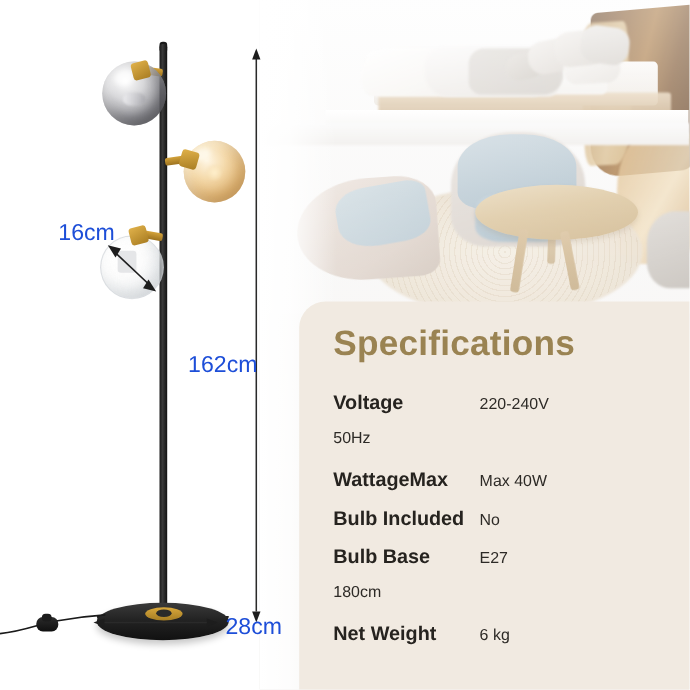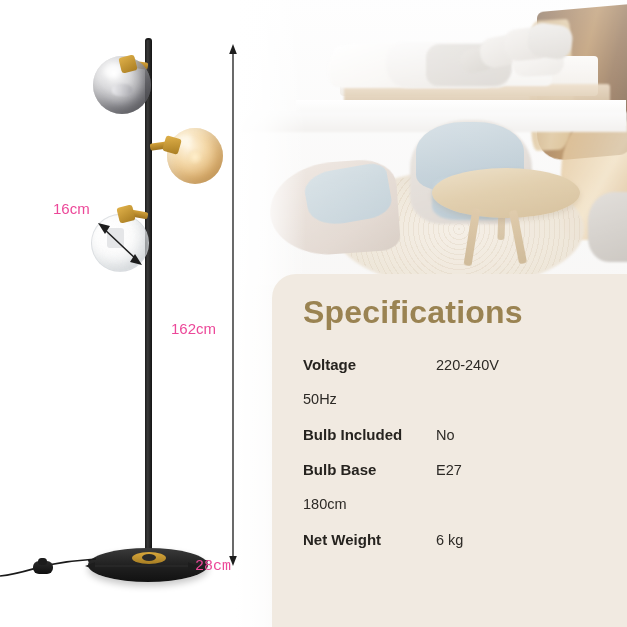--- a/index.html
+++ b/index.html
@@ -101,21 +101,21 @@
   .room-fade-l{position:absolute;left:0;top:0;width:70px;height:627px;
      background:linear-gradient(90deg,#ffffff 0%,rgba(255,255,255,.82) 40%,rgba(255,255,255,0) 100%);}
 
   
   .spec-panel{position:absolute;left:272px;top:274px;width:355px;height:365px;
      background:#f1eae1;border-top-left-radius:24px;}
   .spec-title{position:absolute;left:31px;top:20px;font-size:32px;font-weight:bold;
      color:#9a8352;letter-spacing:.2px;}
   .spec-table{position:absolute;left:31px;top:82px;width:300px;}
   .spec-row{display:flex;align-items:baseline;height:35px;}
-  .spec-label{width:133px;font-size:15px;font-weight:bold;color:#26231f;white-space:nowrap;}
+  .spec-label{width:133px;font-size:18px;font-weight:bold;color:#26231f;white-space:nowrap;}
   .spec-value{font-size:14.5px;font-weight:normal;color:#2d2a26;white-space:nowrap;}
 
   
   .lamp{position:absolute;left:0;top:0;width:250px;height:627px;}
   .pole{position:absolute;left:145px;top:40px;width:7px;height:520px;
      background:linear-gradient(90deg,#1b1b1b,#3a3a3a 40%,#121212);border-radius:3px;}
   .pole-top{position:absolute;left:145px;top:38px;width:7px;height:8px;background:#1a1a1a;border-radius:3px 3px 0 0;}
 
   .base-disc{position:absolute;left:88px;top:548px;width:120px;height:34px;border-radius:50%;
      background:linear-gradient(180deg,#3a3a3a 0%,#232323 45%,#111 100%);
@@ -161,24 +161,24 @@
      background:rgba(255,252,242,.7);filter:blur(2px);transform:rotate(-18deg);}
 
   .globe-clear{left:91px;top:214px;width:58px;height:58px;
      background:radial-gradient(circle at 36% 30%,rgba(255,255,255,.95) 0%,rgba(250,250,250,.70) 36%,rgba(232,234,236,.55) 68%,rgba(208,212,216,.62) 100%);
      box-shadow:inset -5px -6px 12px rgba(150,158,165,.30),inset 4px 4px 11px rgba(255,255,255,.85);
      border:1px solid rgba(196,202,208,.55);box-sizing:border-box;}
   .globe-clear-fil{position:absolute;left:107px;top:228px;width:17px;height:20px;border-radius:3px;
      background:rgba(222,224,226,.8);filter:blur(.7px);}
 
   
-  .dim-text{position:absolute;font-size:15px;color:#ec4899;font-family:"Liberation Sans",sans-serif;}
+  .dim-text{position:absolute;font-size:21px;color:#1d4ed8;font-family:"Liberation Sans",sans-serif;}
   .dim-162{left:171px;top:320px;}
   .dim-16{left:53px;top:200px;}
-  .dim-28{left:195px;top:558px;font-family:Liberation Mono, monospace;}
+  .dim-28{left:205px;top:558px;}
   .dim-svg{position:absolute;left:0;top:0;width:627px;height:627px;pointer-events:none;}
 </style>
 </head>
 <body>
 
 <div id="stage">
 
   <div class="room">
     <div class="room-wall"></div>
     <div class="room-floor"></div>
@@ -279,20 +279,24 @@
     <div class="spec-title">Specifications</div>
     <div class="spec-table">
       <div class="spec-row">
         <div class="spec-label">Voltage</div>
         <div class="spec-value">220-240V</div>
       </div>
       <div class="spec-row">
         <div class="spec-value">50Hz</div>
       </div>
       <div class="spec-row">
+        <div class="spec-label">WattageMax</div>
+        <div class="spec-value">Max 40W</div>
+      </div>
+      <div class="spec-row">
         <div class="spec-label">Bulb Included</div>
         <div class="spec-value">No</div>
       </div>
       <div class="spec-row">
         <div class="spec-label">Bulb Base</div>
         <div class="spec-value">E27</div>
       </div>
       <div class="spec-row">
         <div class="spec-value">180cm</div>
       </div>

